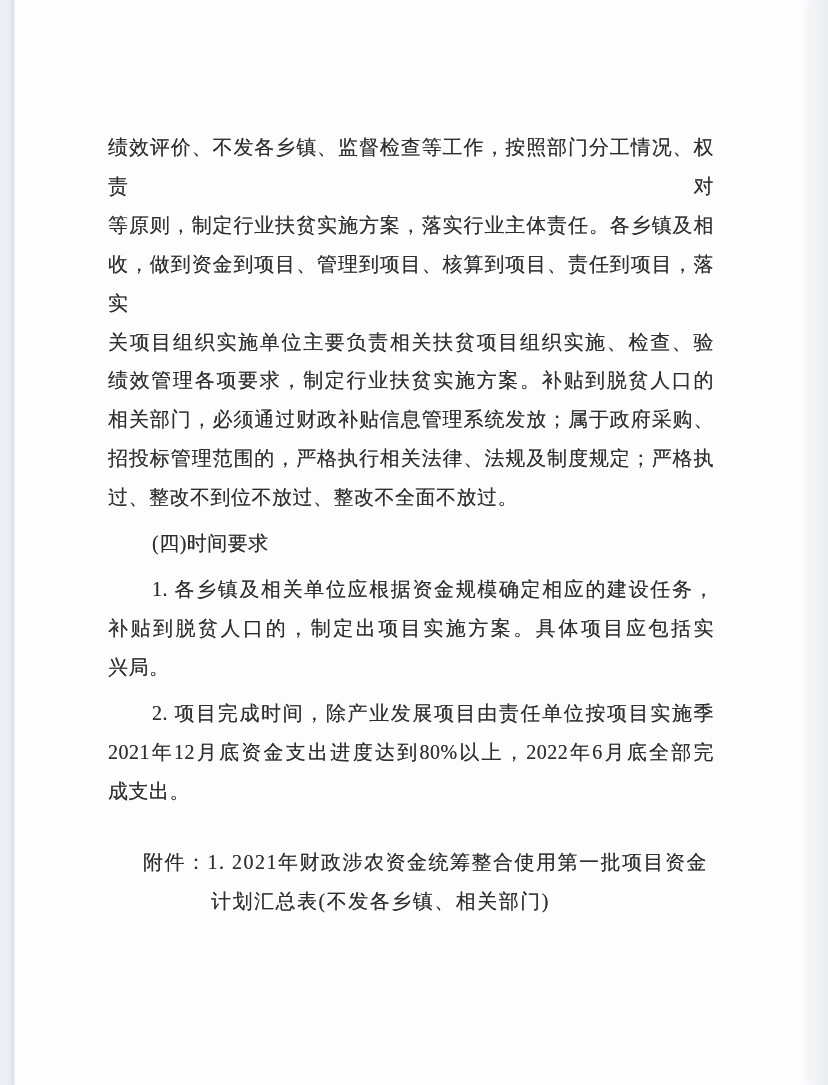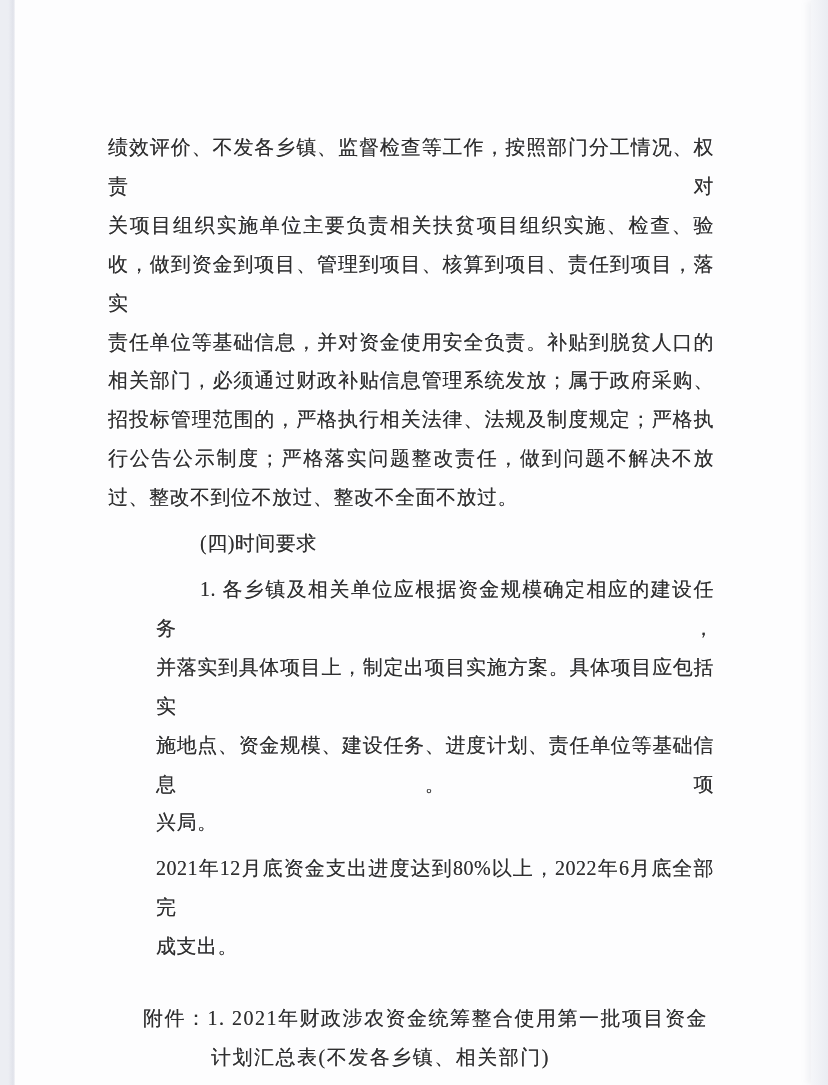--- a/index.html
+++ b/index.html
@@ -40,21 +40,21 @@
     position: absolute;
     left: 108px;
     top: 128px;
     width: 606px;
     color: var(--text, #2f2f30);
     font-size: 20px;
     line-height: 38.9px;
     letter-spacing: 0.5px;
     text-shadow: 0 0 0.5px rgba(47,47,48,0.65);
   }
-  .para + .para { margin-top: 7px; margin-left: 48px; }
+  .para + .para { margin-top: 7px; }
   .line {
     text-align: justify;
     text-align-last: justify;
     text-justify: inter-character;
   }
   .line.last { text-align-last: left; }
   .line.indent { text-indent: 44px; }
   .attachment { margin-top: 33px; letter-spacing: 1.5px; }
   .attach-line1 { padding-left: 35px; }
   .attach-line2 { padding-left: 103px; }
@@ -63,38 +63,38 @@
 <body>
 
 <div class="sheet">
   <div class="edge-left"></div>
   <div class="edge-right"></div>
 
   <div class="content">
     <div>
         <div class="para">
           <div class="line">绩效评价、不发各乡镇、监督检查等工作，按照部门分工情况、权责对</div>
+          <div class="line">等原则，制定行业扶贫实施方案，落实行业主体责任。各乡镇及相</div>
+          <div class="line">收，做到资金到项目、管理到项目、核算到项目、责任到项目，落实</div>
           <div class="line">关项目组织实施单位主要负责相关扶贫项目组织实施、检查、验</div>
-          <div class="line">收，做到资金到项目、管理到项目、核算到项目、责任到项目，落实</div>
-          <div class="line">责任单位等基础信息，并对资金使用安全负责。补贴到脱贫人口的</div>
+          <div class="line">绩效管理各项要求，制定行业扶贫实施方案。补贴到脱贫人口的</div>
           <div class="line">相关部门，必须通过财政补贴信息管理系统发放；属于政府采购、</div>
           <div class="line">招投标管理范围的，严格执行相关法律、法规及制度规定；严格执</div>
-          <div class="line">行公告公示制度；严格落实问题整改责任，做到问题不解决不放</div>
           <div class="line last">过、整改不到位不放过、整改不全面不放过。</div>
         </div>
         <div class="para">
           <div class="line last indent">(四)时间要求</div>
         </div>
         <div class="para">
           <div class="line indent">1. 各乡镇及相关单位应根据资金规模确定相应的建设任务，</div>
-          <div class="line">并落实到具体项目上，制定出项目实施方案。具体项目应包括实</div>
-          <div class="line">施地点、资金规模、建设任务、进度计划、责任单位等基础信息。项</div>
+          <div class="line">补贴到脱贫人口的，制定出项目实施方案。具体项目应包括实</div>
           <div class="line last">兴局。</div>
         </div>
         <div class="para">
+          <div class="line indent">2. 项目完成时间，除产业发展项目由责任单位按项目实施季</div>
           <div class="line">2021年12月底资金支出进度达到80%以上，2022年6月底全部完</div>
           <div class="line last">成支出。</div>
         </div>
       </div>
 
     <div class="attachment">
       <div class="attach-line1">附件：1. 2021年财政涉农资金统筹整合使用第一批项目资金</div>
       <div class="attach-line2">计划汇总表(不发各乡镇、相关部门)</div>
     </div>
 

